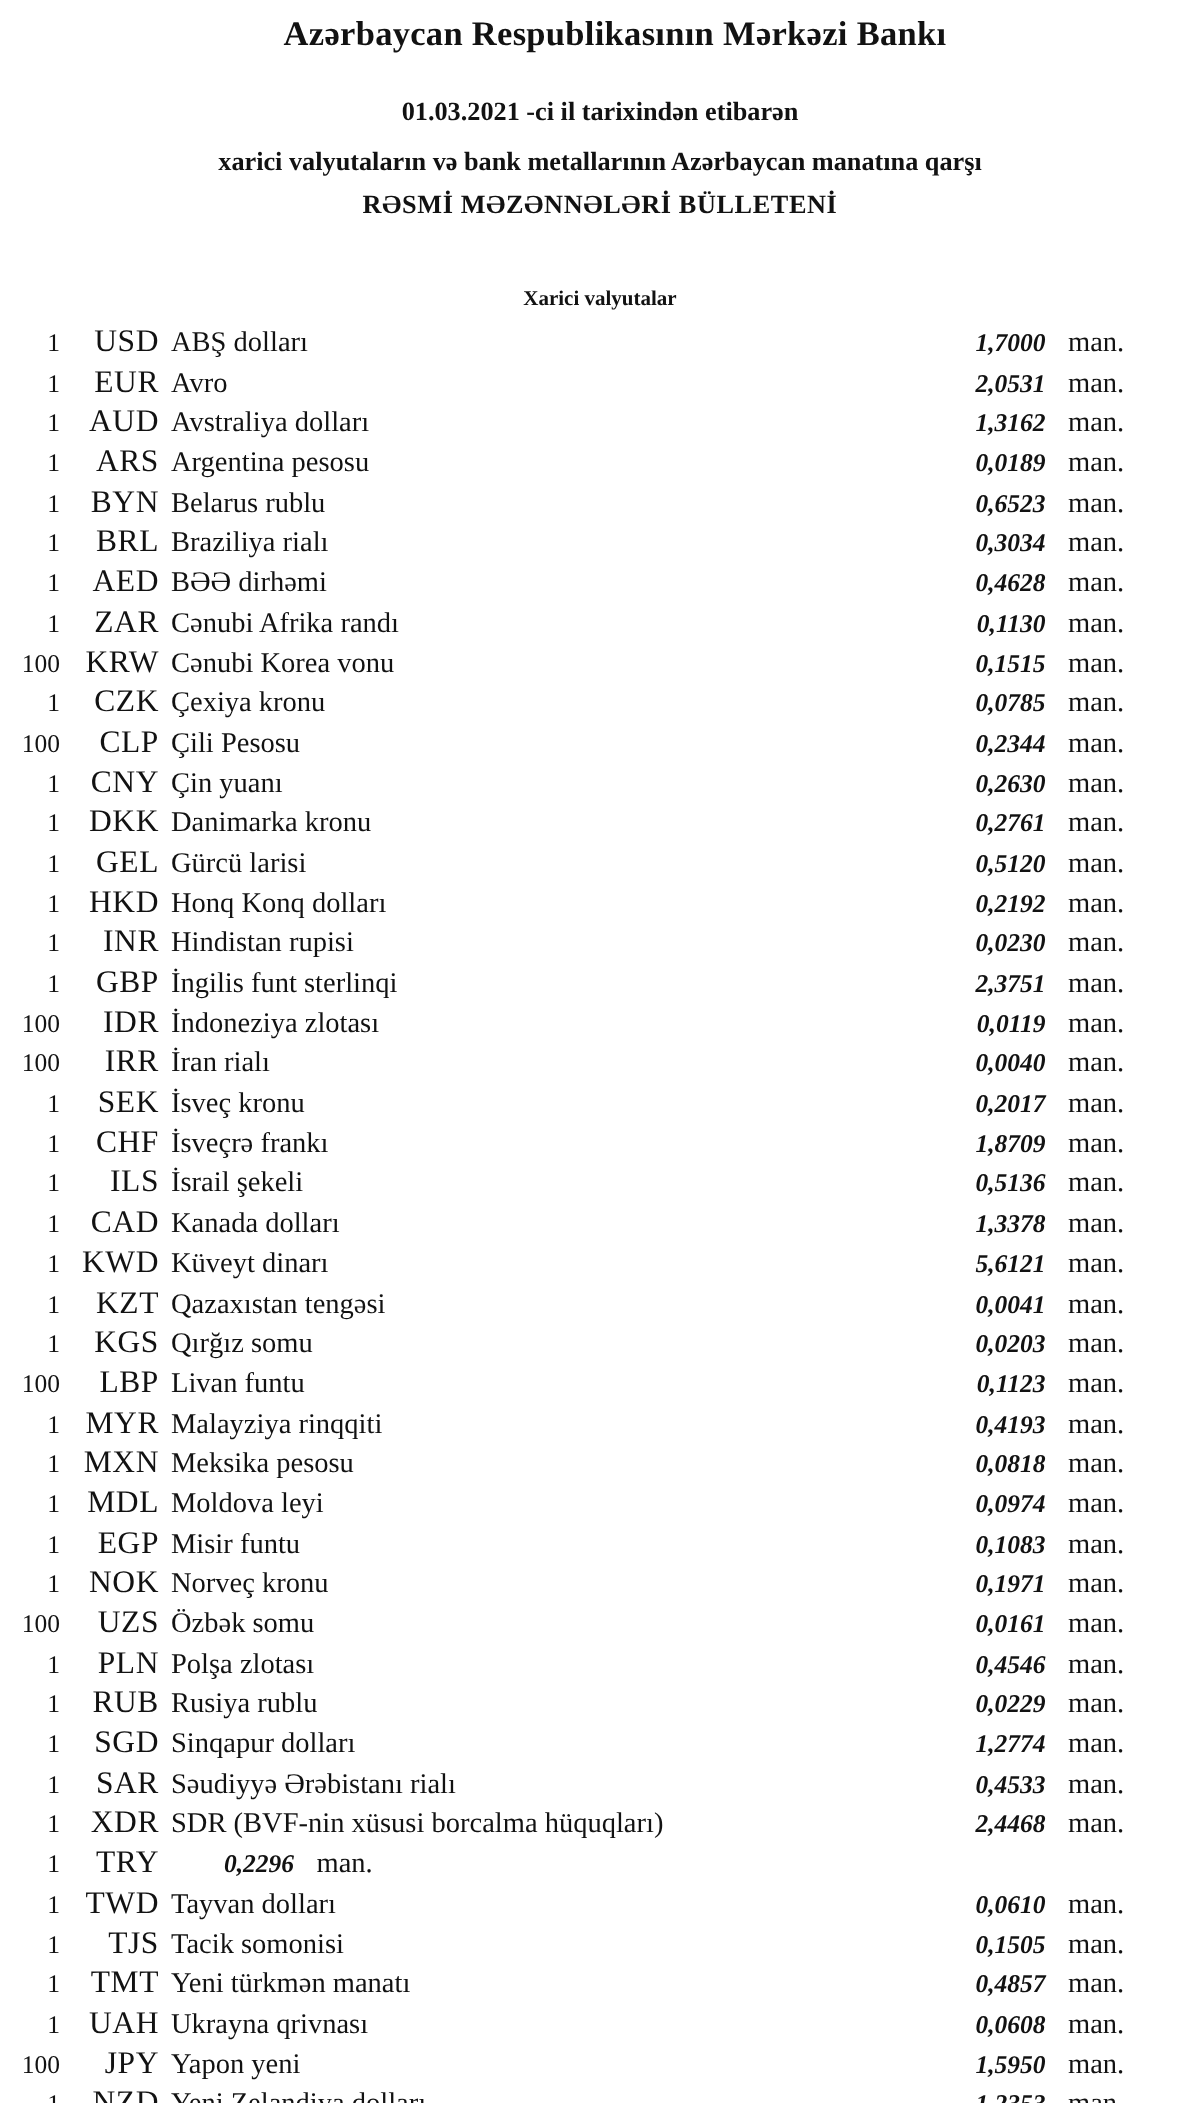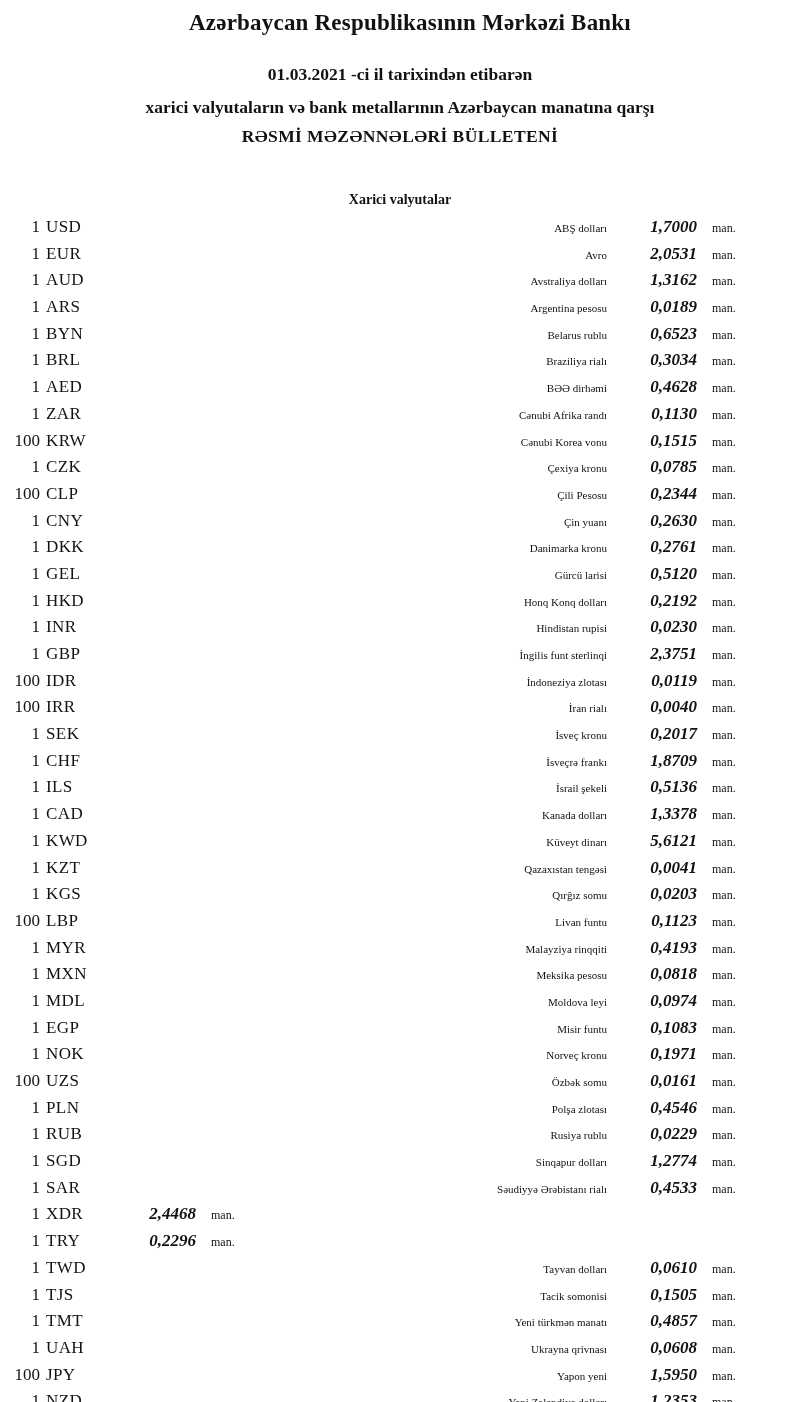--- a/index.html
+++ b/index.html
@@ -56,43 +56,43 @@
     white-space: nowrap;
   }
   .qty {
     width: 40px;
     text-align: right;
     font-size: 17px;
   }
   .code {
     width: 60px;
     margin-left: 6px;
-    text-align: left;
-    font-size: 17px;
+    text-align: right;
+    font-size: 21px;
     letter-spacing: 0.4px;
   }
   .name {
     flex: 1;
     padding-left: 8px;
-    text-align: right;
-    font-size: 11px;
+    text-align: left;
+    font-size: 19px;
     overflow: hidden;
   }
   .rate {
     width: 90px;
     text-align: right;
     font-size: 17px;
     font-weight: bold;
     font-style: italic;
   }
   .unit {
     width: 73px;
     padding-left: 15px;
     text-align: left;
-    font-size: 12px;
+    font-size: 19px;
   }
 </style>
 </head>
 <body>
 
 <div class="doc">
   <div class="title">Azərbaycan Respublikasının Mərkəzi Bankı</div>
   <div class="hline date">01.03.2021 -ci il tarixindən etibarən</div>
   <div class="hline scope">xarici valyutaların və bank metallarının Azərbaycan manatına qarşı</div>
   <div class="hline caps">RƏSMİ MƏZƏNNƏLƏRİ BÜLLETENİ</div>
@@ -353,20 +353,21 @@
       <div class="row">
         <span class="qty">1</span>
         <span class="code">SAR</span>
         <span class="name">Səudiyyə Ərəbistanı rialı</span>
         <span class="rate">0,4533</span>
         <span class="unit">man.</span>
       </div>
       <div class="row">
         <span class="qty">1</span>
         <span class="code">XDR</span>
+        <span class="name">SDR (BVF-nin xüsusi borcalma hüquqları)</span>
         <span class="rate">2,4468</span>
         <span class="unit">man.</span>
       </div>
       <div class="row">
         <span class="qty">1</span>
         <span class="code">TRY</span>
         <span class="rate">0,2296</span>
         <span class="unit">man.</span>
       </div>
       <div class="row">

